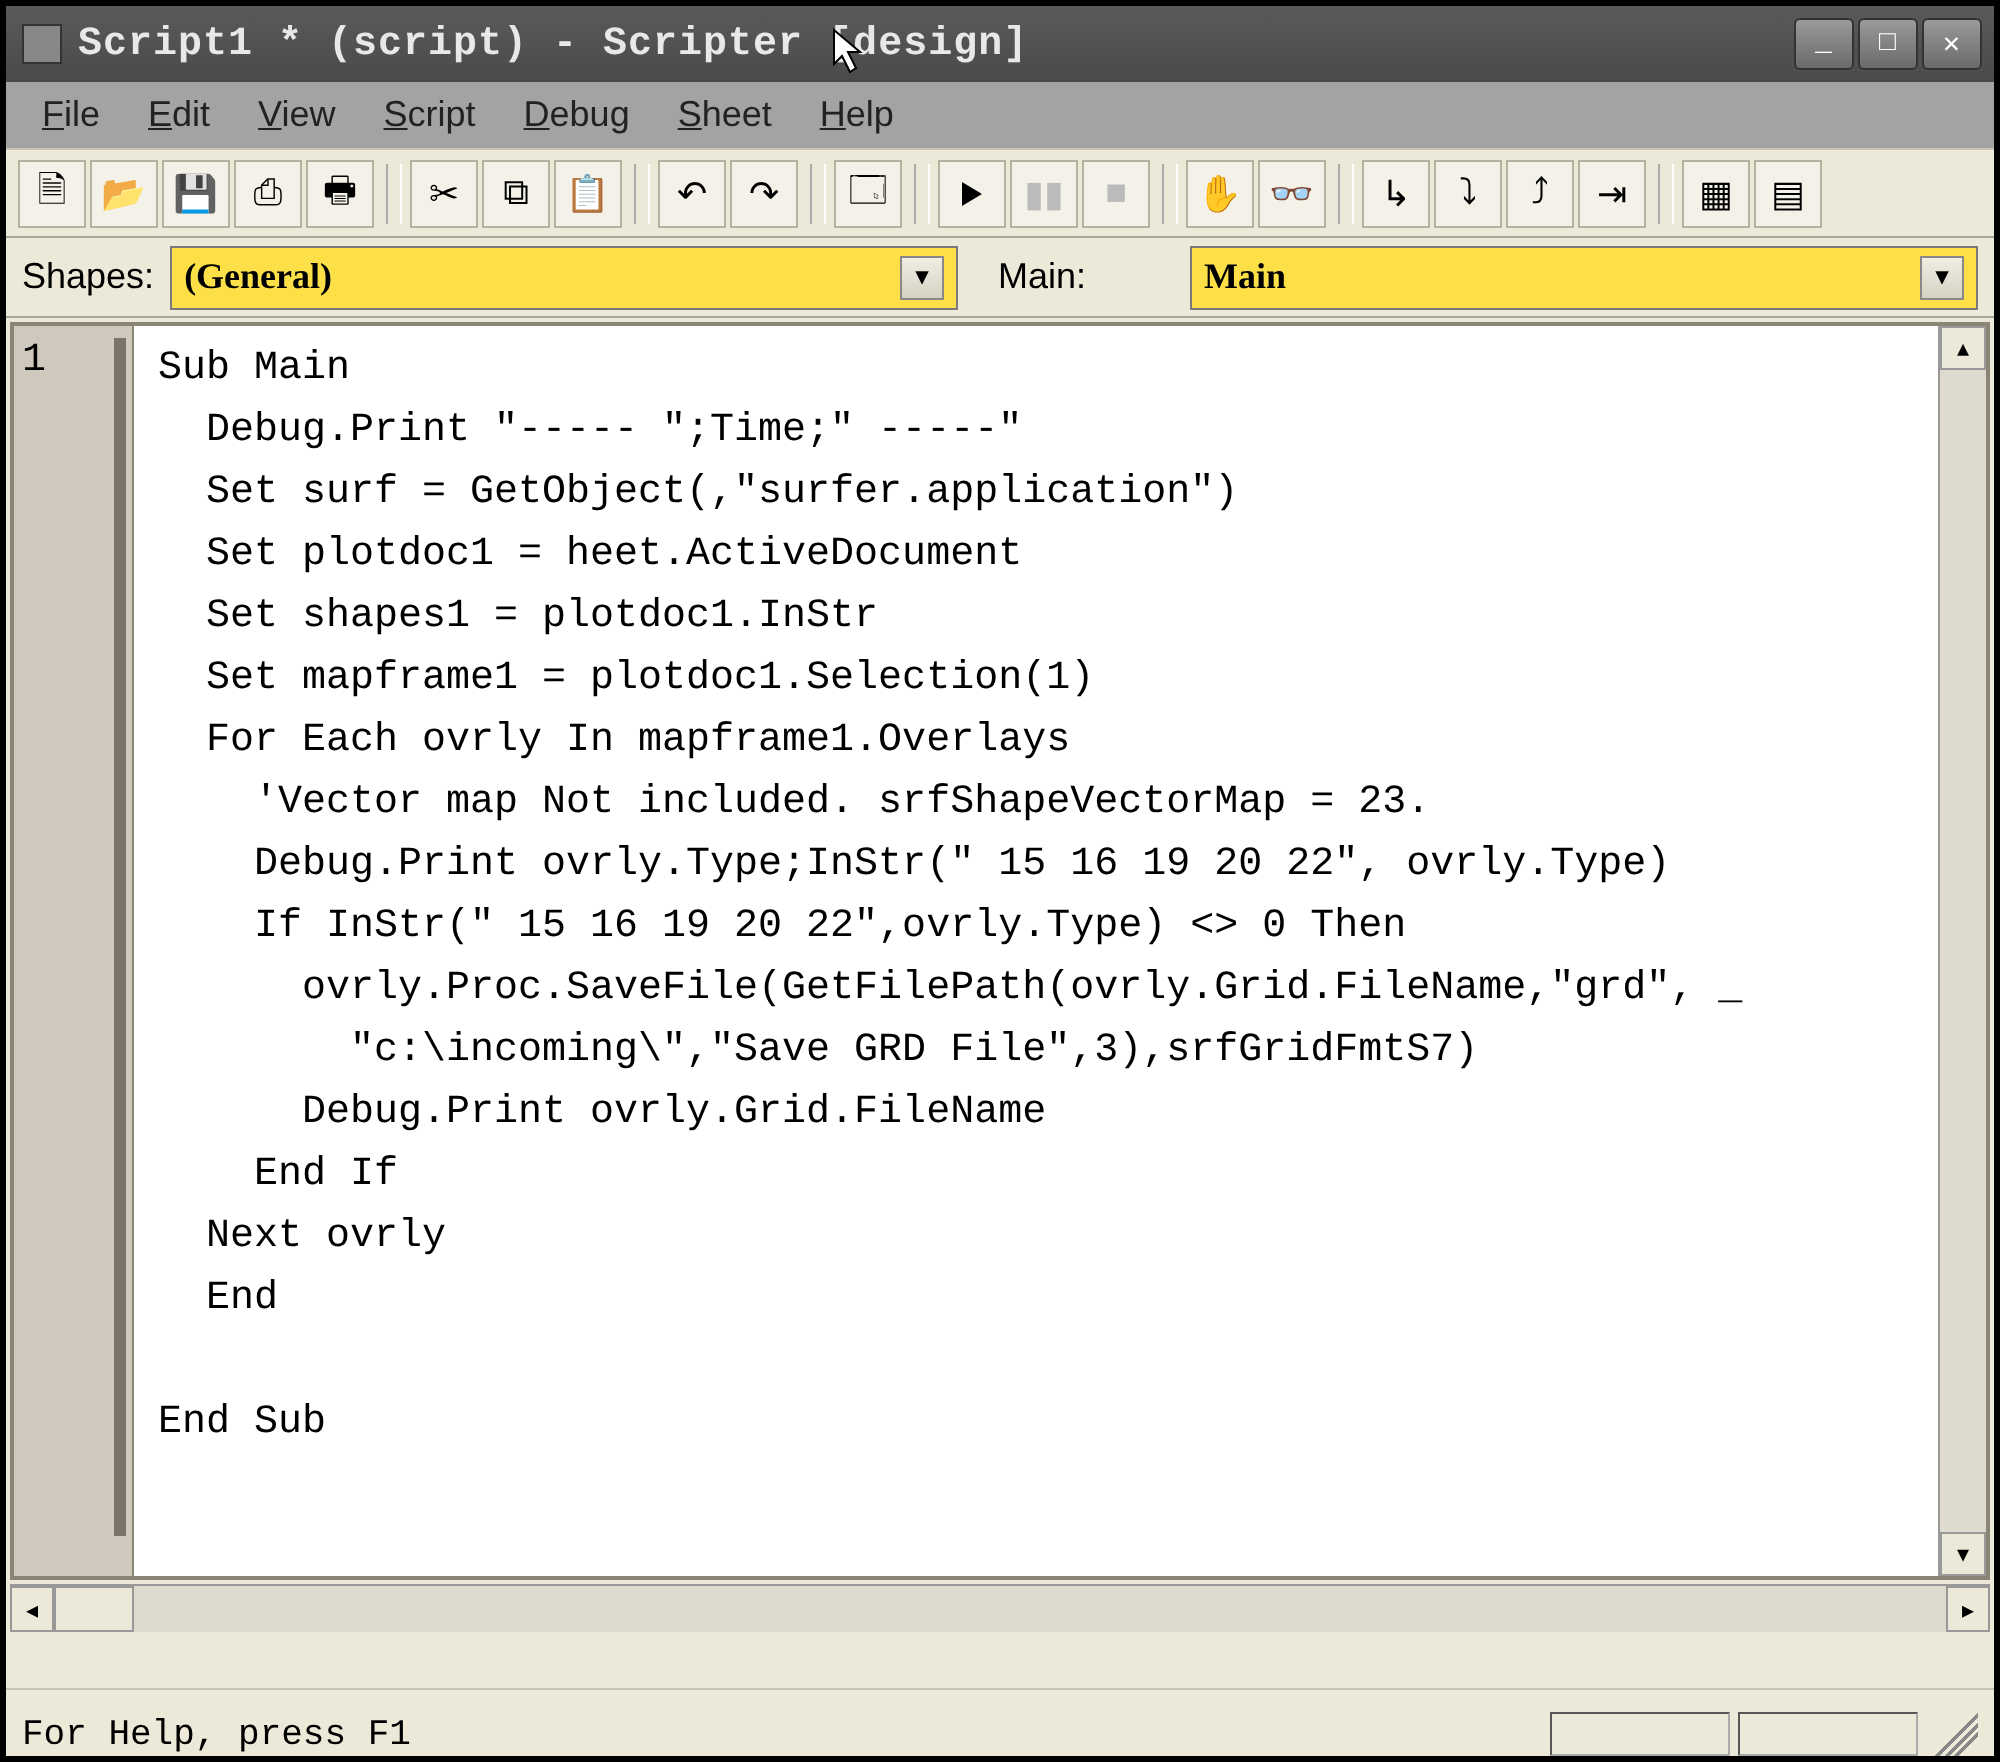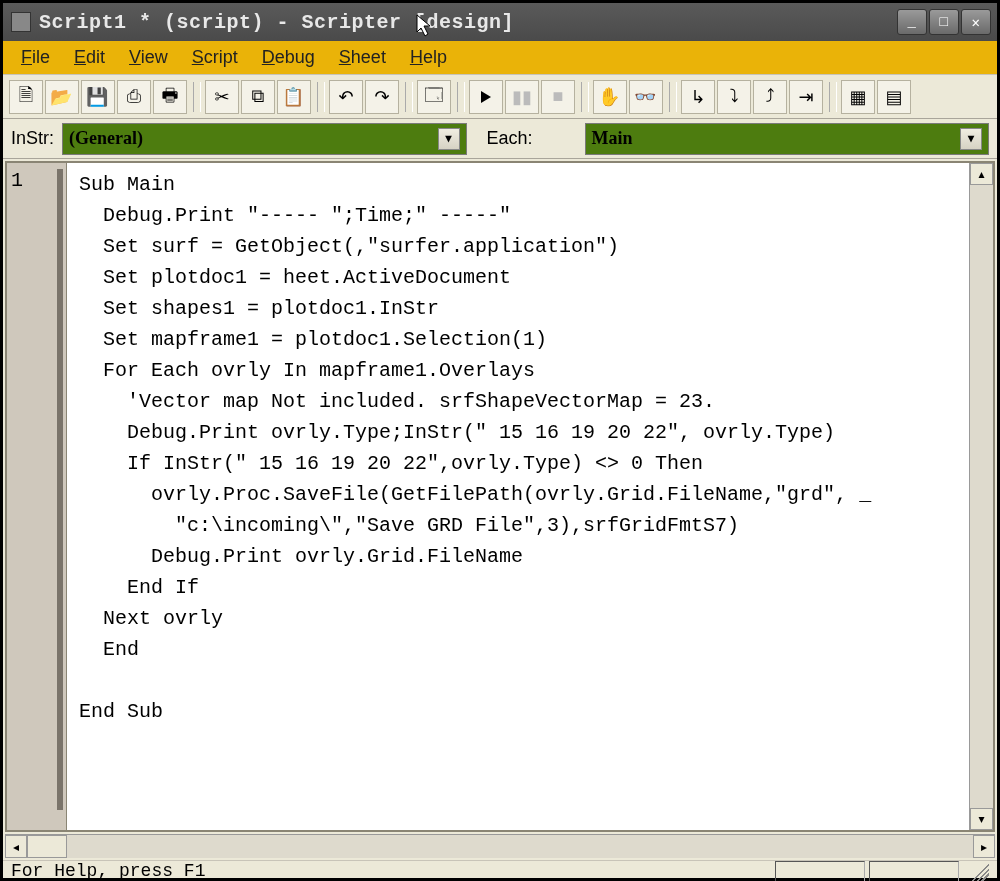--- a/index.html
+++ b/index.html
@@ -20,21 +20,21 @@
   }
   .titlebar .title { flex: 1; white-space: pre; }
   .winbtns { display: flex; gap: 2px; }
   .winbtn {
     width: 30px; height: 26px; background: linear-gradient(#9a9a9a,#6a6a6a);
     border: 1px solid #333; border-radius: 3px; display:flex;
     align-items:center; justify-content:center; color:#fff; font-size:14px;
     cursor: pointer;
   }
   .menubar {
-    height: 34px; background: #eab308; display: flex; align-items: center;
+    height: 34px; background: #a3a3a3; display: flex; align-items: center;
     padding: 0 6px; font-family: Tahoma, sans-serif; font-size: 18px;
     color: #222; border-bottom: 1px solid #c8c4b8;
   }
   .menubar .menu { padding: 4px 12px; cursor: pointer; }
   .menubar .u { text-decoration: underline; }
   .toolbar {
     height: 44px; background: #ece9d8; border-bottom: 1px solid #a9a59a;
     display: flex; align-items: center; padding: 0 6px;
   }
   .tbtn {
@@ -43,21 +43,21 @@
     font-size: 18px; cursor:pointer;
   }
   .sep { width: 8px; height: 30px; border-left: 1px solid #aaa; border-right:1px solid #fff; margin: 0 4px; }
   .tbtn.play svg { width:16px; height:16px; }
   .selectors {
     height: 40px; background: #ece9d8; border-bottom: 1px solid #a9a59a;
     display: flex; align-items: center; padding: 4px 8px;
   }
   .lbl { font-size: 18px; margin-right: 8px; }
   .combo {
-    height: 32px; background: #4d7c0f; border: 1px solid #7a7a7a;
+    height: 32px; background: #fde047; border: 1px solid #7a7a7a;
     display: flex; align-items: center; padding: 0 6px; font-size:18px;
     font-weight: bold; font-family: Tahoma;
   }
   .combo .val { flex:1; }
   .combo .dd {
     width: 22px; height: 22px; background: linear-gradient(#f0ede1,#d6d2c4);
     border:1px solid #888; display:flex; align-items:center;
     justify-content:center; font-size:12px;
   }
   .editor-wrap {
@@ -97,23 +97,24 @@
   }
   .hscroll .thumb {
     width:40px; background:#ece9d8; border:1px solid #999; margin-left:0;
   }
   .hscroll .track { flex:1; }
   .hscroll .arwR {
     width:22px; background:#ece9d8; border:1px solid #999; display:flex;
     align-items:center; justify-content:center; font-size:12px;
   }
   .status {
-    height: 18px; background:#ece9d8; display:flex; align-items:flex-start;
+    height: 34px; background:#ece9d8; display:flex; align-items:flex-end;
     font-family:"Courier New", monospace; font-size:18px; padding: 0 8px;
     border-top: 1px solid #c8c4b8;
+    margin-top: 26px;
   }
   .status .stxt { flex:1; }
   .status .well {
     width: 90px; height: 22px; border: 1px inset #aaa; margin-left:4px;
   }
   .status .grip {
     width: 24px; height: 24px; background:
       linear-gradient(135deg, transparent 55%, #888 55%, #888 60%, transparent 60%,
         transparent 65%, #888 65%, #888 70%, transparent 70%,
         transparent 75%, #888 75%, #888 80%, transparent 80%);
@@ -223,26 +224,26 @@
     <div class="sep"></div>
     <div class="tbtn">
         <span>▦</span>
       </div>
     <div class="tbtn">
         <span>▤</span>
       </div>
   </div>
 
   <div class="selectors">
-    <span class="lbl">InStr:</span>
+    <span class="lbl">Shapes:</span>
     <div class="combo" style="flex:1; margin-right:20px;">
       <span class="val">(General)</span>
       <span class="dd">▾</span>
     </div>
-    <span class="lbl">Each:</span>
+    <span class="lbl">Main:</span>
     <div class="combo" style="flex:1;margin-left:44px;">
       <span class="val">Main</span>
       <span class="dd">▾</span>
     </div>
   </div>
 
   <div class="editor-wrap">
     <div class="gutter">
       <span>1</span>
       <div class="bar"></div>

